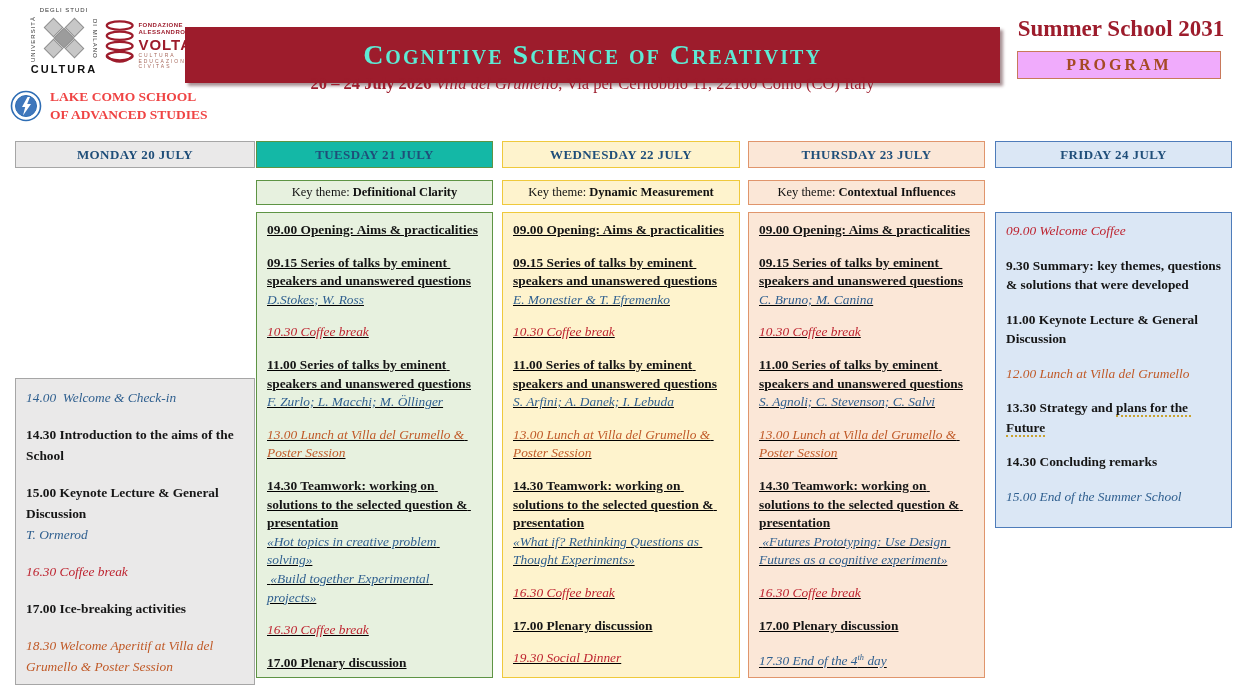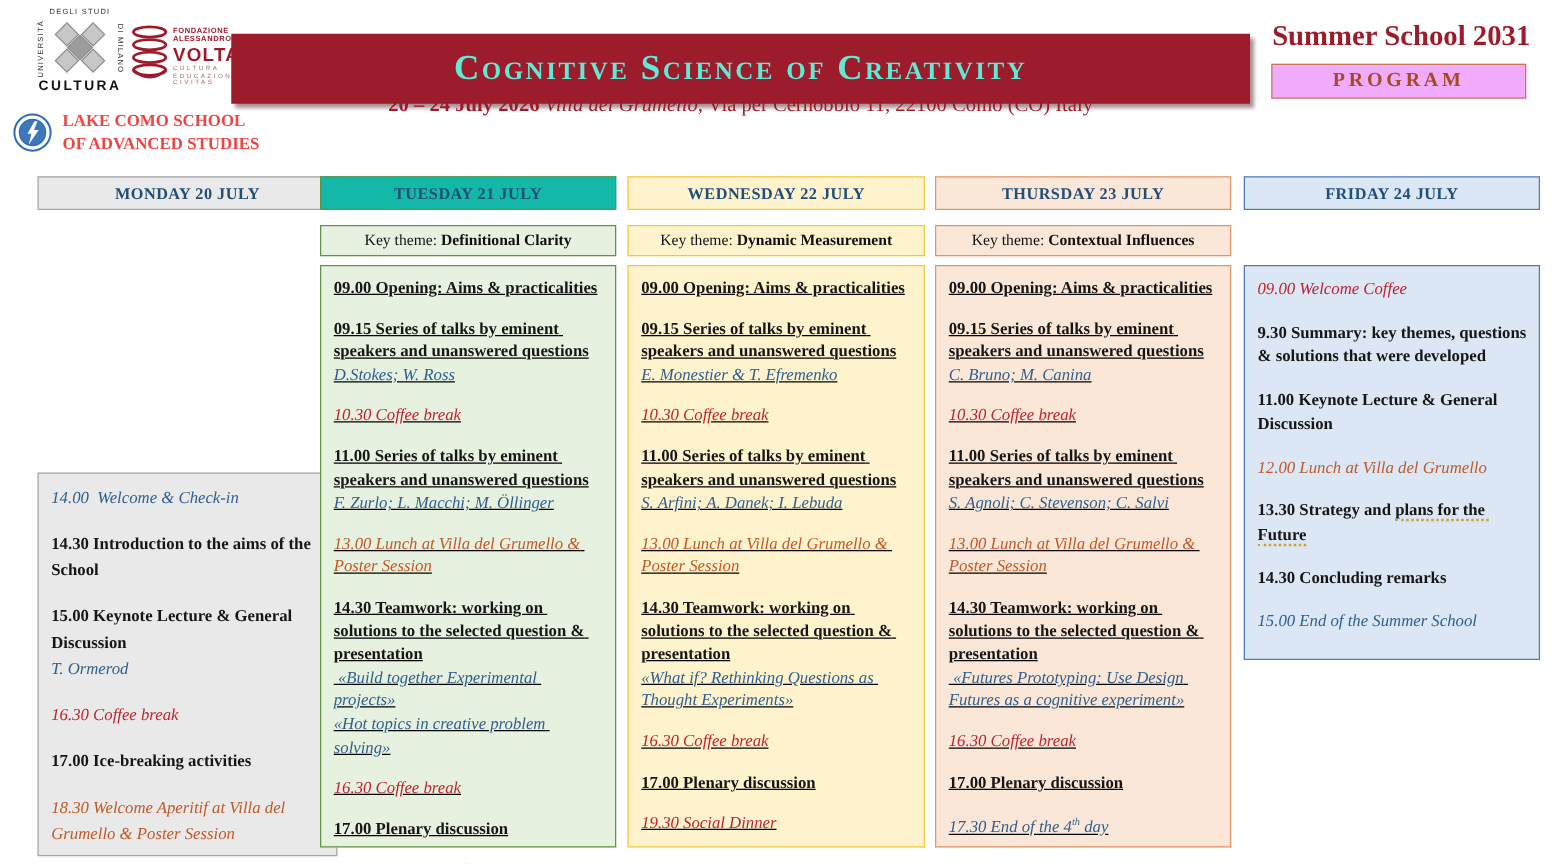--- a/index.html
+++ b/index.html
@@ -34,21 +34,21 @@
   .logo-volta{position:absolute;left:104px;top:16px;width:88px;height:60px;display:flex;gap:3px;
       font-family:"Liberation Sans",sans-serif;}
   .lv-text{display:flex;flex-direction:column;justify-content:center;line-height:1.15;}
   .lv-s{font-size:6px;font-weight:bold;color:var(--c-brand,#9D1C2C);letter-spacing:.5px;}
   .lv-big{font-size:15px;font-weight:bold;color:var(--c-brand,#9D1C2C);letter-spacing:1px;}
   .lv-t{font-size:5px;color:#A86A5E;letter-spacing:2px;}
   .logo-lakecomo{position:absolute;left:10px;top:84px;width:210px;height:44px;display:flex;align-items:center;gap:8px;}
   .llc-text{color:#ef4444;font-weight:bold;font-size:13.5px;line-height:1.3;}
 
   
-  .col-monday{left:30px;width:240px;}
+  .col-monday{left:15px;width:240px;}
   .col-tuesday{left:256px;width:237px;}
   .col-wednesday{left:502px;width:238px;}
   .col-thursday{left:748px;width:237px;}
   .col-friday{left:995px;width:237px;}
 
   .day-header{position:absolute;top:141px;height:27px;box-sizing:border-box;border:1.5px solid;
       display:flex;align-items:center;justify-content:center;
       color:#1F4E79;font-weight:bold;font-size:13px;letter-spacing:.4px;}
   .day-theme{position:absolute;top:180px;height:25px;box-sizing:border-box;border:1.5px solid;
       display:flex;align-items:center;justify-content:center;color:#111;font-size:12.5px;white-space:pre;}
@@ -168,22 +168,22 @@
         </p>
         <p class="event">
           <span class="line ev-bold">11.00 Series of talks by eminent speakers and unanswered questions</span>
           <span class="line ev-blue">F. Zurlo; L. Macchi; M. Öllinger</span>
         </p>
         <p class="event">
           <span class="line ev-orange">13.00 Lunch at Villa del Grumello &amp; Poster Session</span>
         </p>
         <p class="event">
           <span class="line ev-bold">14.30 Teamwork: working on solutions to the selected question &amp; presentation</span>
+          <span class="line ev-blue">«Hot topics in creative problem solving»</span>
           <span class="line ev-blue"> «Build together Experimental projects»</span>
-          <span class="line ev-blue">«Hot topics in creative problem solving»</span>
         </p>
         <p class="event">
           <span class="line ev-red">16.30 Coffee break</span>
         </p>
         <p class="event">
           <span class="line ev-bold">17.00 Plenary discussion</span>
         </p>
         <p class="event">
           <span class="line ev-blue"><span>17.30 End of the 2</span><sup>nd</sup><span> day</span></span>
         </p>

